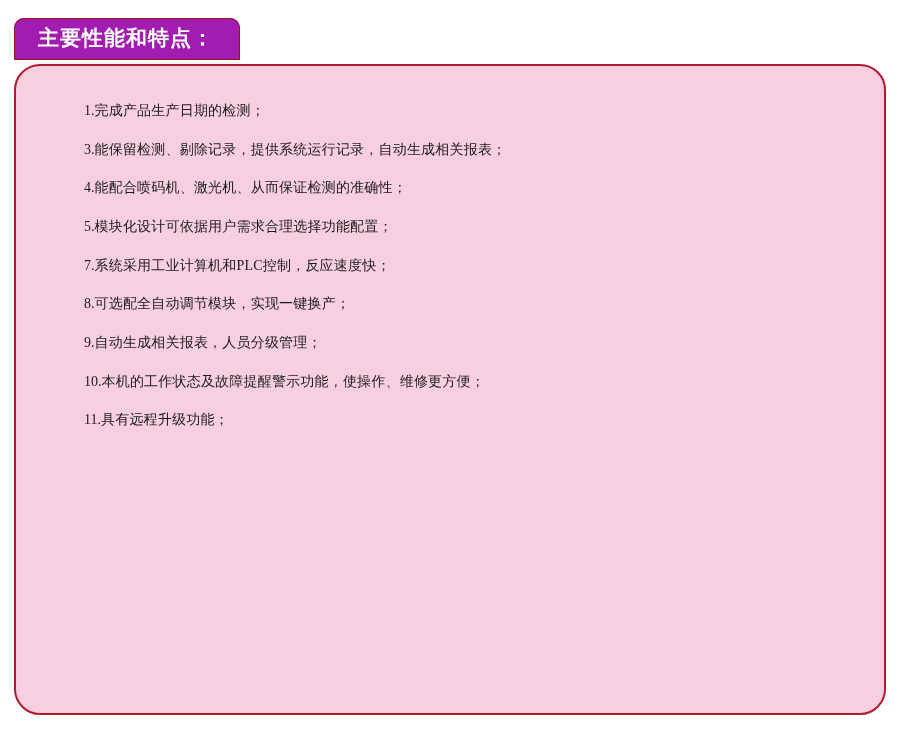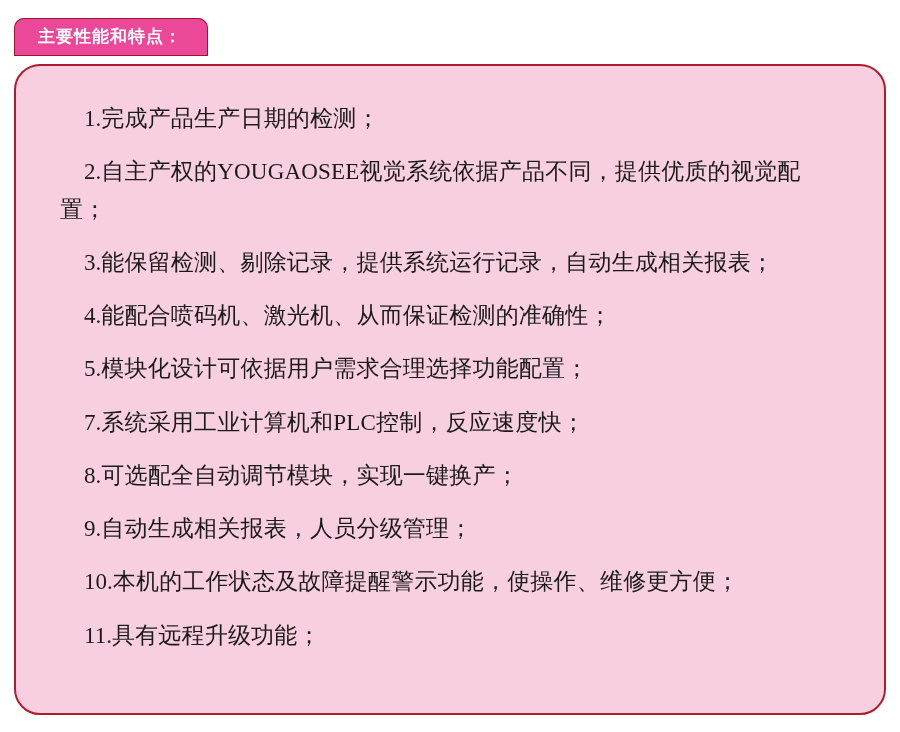--- a/index.html
+++ b/index.html
@@ -19,25 +19,25 @@
     width: 900px;
     height: 732px;
     box-sizing: border-box;
   }
 
   
   .title-tab {
     position: absolute;
     left: 14px;
     top: 18px;
-    background: #ec4899;
+    background: #a21caf;
     color: #ffffff;
     border-radius: 10px 10px 0 0;
     padding: 9px 26px 10px 24px;
-    font-size: 17px;
+    font-size: 21px;
     font-weight: bold;
     letter-spacing: 1px;
     line-height: 1.1;
     z-index: 3;
     font-family: "DejaVu Sans", "Liberation Sans", sans-serif;
     box-shadow: 0 0 0 1px #9a1526 inset;
   }
 
   
   .panel {
@@ -54,21 +54,21 @@
   }
 
   .list {
     list-style: none;
     margin: 0;
     padding: 0;
   }
 
   .item {
     color: #1b1b1b;
-    font-size: 23px;
+    font-size: 14px;
     line-height: 1.62;
     margin: 0 0 16px 0;
     text-indent: 0;
     padding-left: 0;
     letter-spacing: 0.2px;
   }
 
   .item .num {
     font-family: "Liberation Serif", "DejaVu Serif", serif;
     letter-spacing: 0;
@@ -89,23 +89,20 @@
 <div class="page">
 
   <div class="title-tab">主要性能和特点：</div>
 
   <div class="panel">
     <ul class="list">
       <li class="item">
         <span class="indent"></span><span class="num">1.</span><span class="txt">完成产品生产日期的检测；</span>
       </li>
       <li class="item">
-        <span class="indent"></span><span class="num">2.</span><span class="txt">自主产权的YOUGAOSEE视觉系统依据产品不同，提供优质的视觉配置；</span>
-      </li>
-      <li class="item">
         <span class="indent"></span><span class="num">3.</span><span class="txt">能保留检测、剔除记录，提供系统运行记录，自动生成相关报表；</span>
       </li>
       <li class="item">
         <span class="indent"></span><span class="num">4.</span><span class="txt">能配合喷码机、激光机、从而保证检测的准确性；</span>
       </li>
       <li class="item">
         <span class="indent"></span><span class="num">5.</span><span class="txt">模块化设计可依据用户需求合理选择功能配置；</span>
       </li>
       <li class="item">
         <span class="indent"></span><span class="num">7.</span><span class="txt">系统采用工业计算机和PLC控制，反应速度快；</span>

